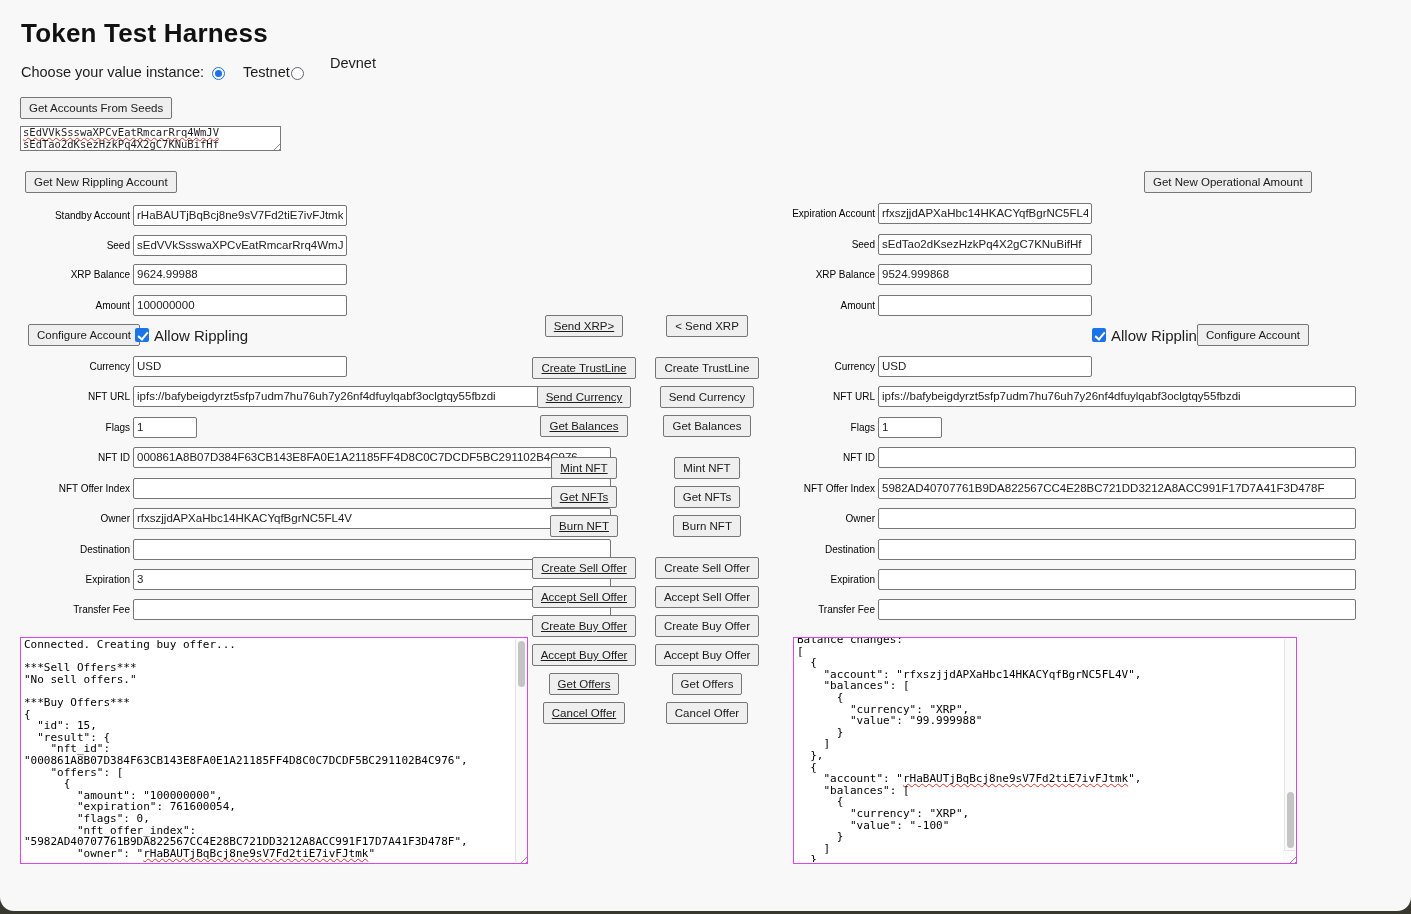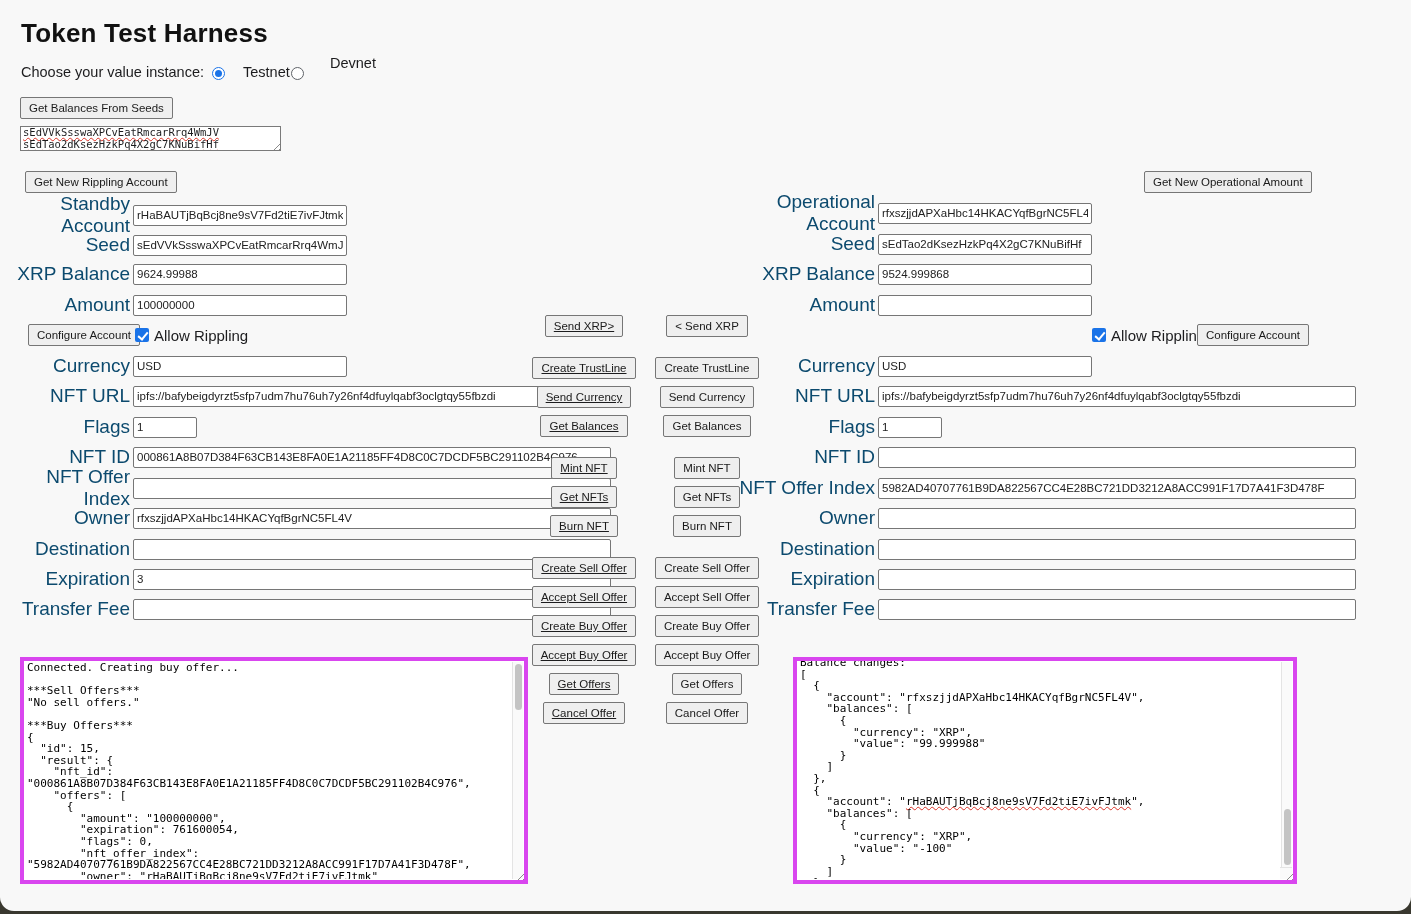--- a/index.html
+++ b/index.html
@@ -24,40 +24,40 @@
          padding:0 8px; height:22px; line-height:20px; cursor:pointer; white-space:nowrap; }
 
   .seeds-box { position:absolute; left:20px; top:126px; width:261px; height:25px;
                background:#fff; border:1px solid #7a7a7a; overflow:hidden; }
   .seeds-text { font-family:"DejaVu Sans Mono", monospace; font-size:10.5px; line-height:11.5px;
                 white-space:pre; padding-left:2px;
                 text-decoration:underline wavy #d93025; text-decoration-thickness:1px;
                 text-decoration-skip-ink:none; text-underline-offset:1px; }
 
   .frow { position:absolute; display:flex; align-items:center; height:22px; }
-  .flabel { text-align:right; font-size:19px; color:#0c4a6e; padding-right:3px; }
+  .flabel { text-align:right; font-size:10px; color:#000000; padding-right:3px; }
   .lcol .flabel { width:133px; }
   .rcol .flabel { width:141px; }
   .fin { height:21px; border:1px solid #767676; border-radius:2px; background:#fff;
          font-family:"Liberation Sans", sans-serif; font-size:11.5px; color:#222;
          padding:0 3px; }
   .in-sm { width:214px; } .in-xs { width:64px; } .in-lg { width:478px; }
 
   .chk { position:absolute; width:14px; height:14px; background:#1a73e8; border-radius:2px;
          cursor:pointer; }
   .chk::after { content:""; position:absolute; left:4.5px; top:1.5px; width:4px; height:8px;
                 border:solid #fff; border-width:0 2px 2px 0; transform:rotate(40deg); }
   .chk-label { position:absolute; font-size:15px; }
 
   .btncol { position:absolute; top:315px; width:120px; display:flex; flex-direction:column;
             align-items:center; }
   .btncol .btn { position:static; }
   .mb7 { margin-bottom:7px; } .mb20 { margin-bottom:20px; }
 
-  .results { position:absolute; background:#fff; border:4px solid #d946ef; overflow:hidden;margin-top:20px; }
+  .results { position:absolute; background:#fff; border:1px solid #d946ef; overflow:hidden; }
   .rtext { position:absolute; left:3px; top:1px; right:15px; bottom:1px; overflow:hidden;
            font-family:"DejaVu Sans Mono", monospace; font-size:11px; line-height:11.6px;
            white-space:pre; color:#000; }
   .clip-top { margin-top:-5px; }
   .sbar { position:absolute; top:1px; bottom:1px; right:1px; width:11px; background:#fafafa;
           border-left:1px solid #e4e4e4; }
   .sthumb { position:absolute; left:2px; width:7px; border-radius:4px; background:#c4c4c4; }
   .corner { position:absolute; right:1px; bottom:1px; width:12px; height:12px; background:#fafafa;
             border-top:1px solid #e4e4e4; }
   .grip { position:absolute; right:0; bottom:0; width:10px; height:10px;
@@ -72,21 +72,21 @@
 <div class="page">
 
   <div class="page-title">Token Test Harness</div>
 
   <div class="ledger-label">Choose your value instance:</div>
   <span class="radio checked" style="left:212px;top:67px;"></span>
   <span class="radio-label" style="left:231px;top:64px;margin-left:12px;">Testnet</span>
   <span class="radio" style="left:291px;top:67px;"></span>
   <span class="radio-label" style="left:309px;top:55px;margin-left:21px;">Devnet</span>
 
-  <button class="btn" style="left:20px;top:97px;">Get Balances From Seeds</button>
+  <button class="btn" style="left:20px;top:97px;">Get Accounts From Seeds</button>
 
   <div class="seeds-box">
     <div class="seeds-text">sEdVVkSsswaXPCvEatRmcarRrq4WmJV
 sEdTao2dKsezHzkPq4X2gC7KNuBifHf</div>
     <span class="grip"></span>
   </div>
 
   <div class="lcol">
     <button class="btn" style="left:25px;top:171px;">Get New Rippling Account</button>
 
@@ -204,21 +204,21 @@
     <button class="btn mb7">Create Buy Offer</button>
     <button class="btn mb7">Accept Buy Offer</button>
     <button class="btn mb7">Get Offers</button>
     <button class="btn">Cancel Offer</button>
   </div>
 
   <div class="rcol">
     <button class="btn" style="left:1144px;top:171px;">Get New Operational Amount</button>
 
     <div class="frow" style="left:737px;top:202px;">
-        <span class="flabel">Operational Account</span>
+        <span class="flabel">Expiration Account</span>
         <input class="fin in-sm" value="rfxszjjdAPXaHbc14HKACYqfBgrNC5FL4V" style="">
       </div>
     <div class="frow" style="left:737px;top:233px;">
         <span class="flabel">Seed</span>
         <input class="fin in-sm" value="sEdTao2dKsezHzkPq4X2gC7KNuBifHf" style="">
       </div>
     <div class="frow" style="left:737px;top:263px;">
         <span class="flabel">XRP Balance</span>
         <input class="fin in-sm" value="9524.999868" style="">
       </div>

